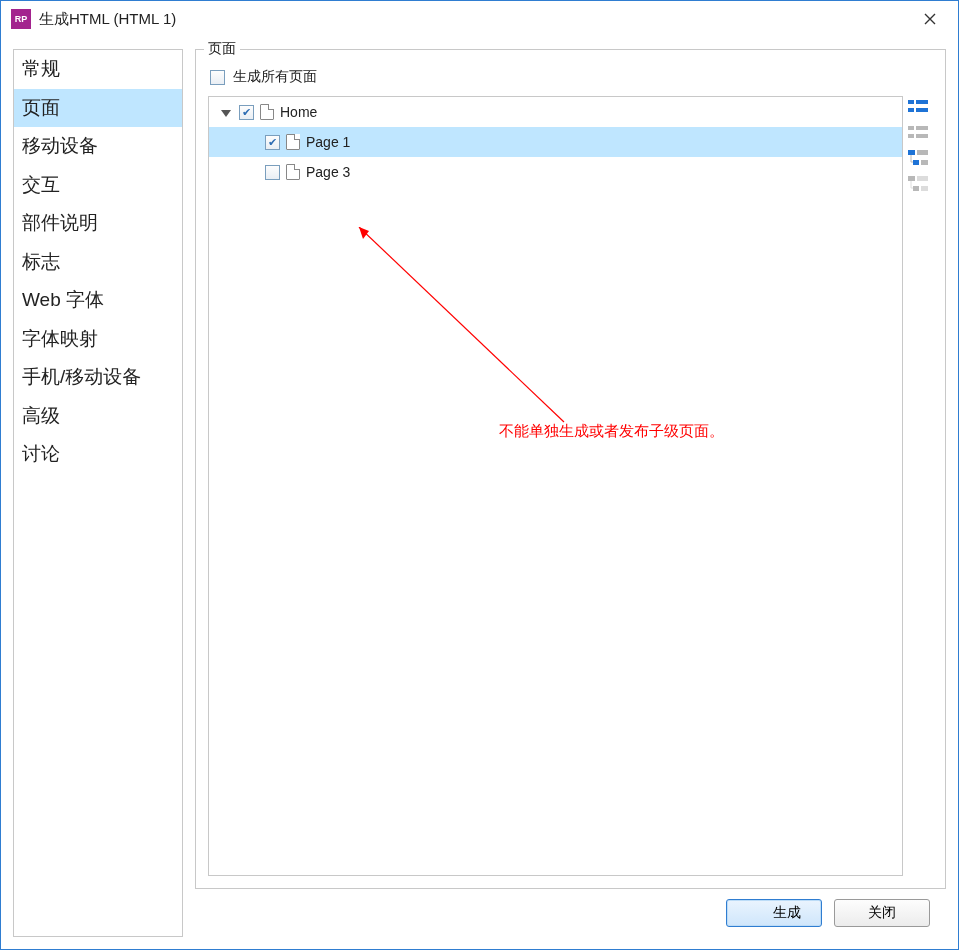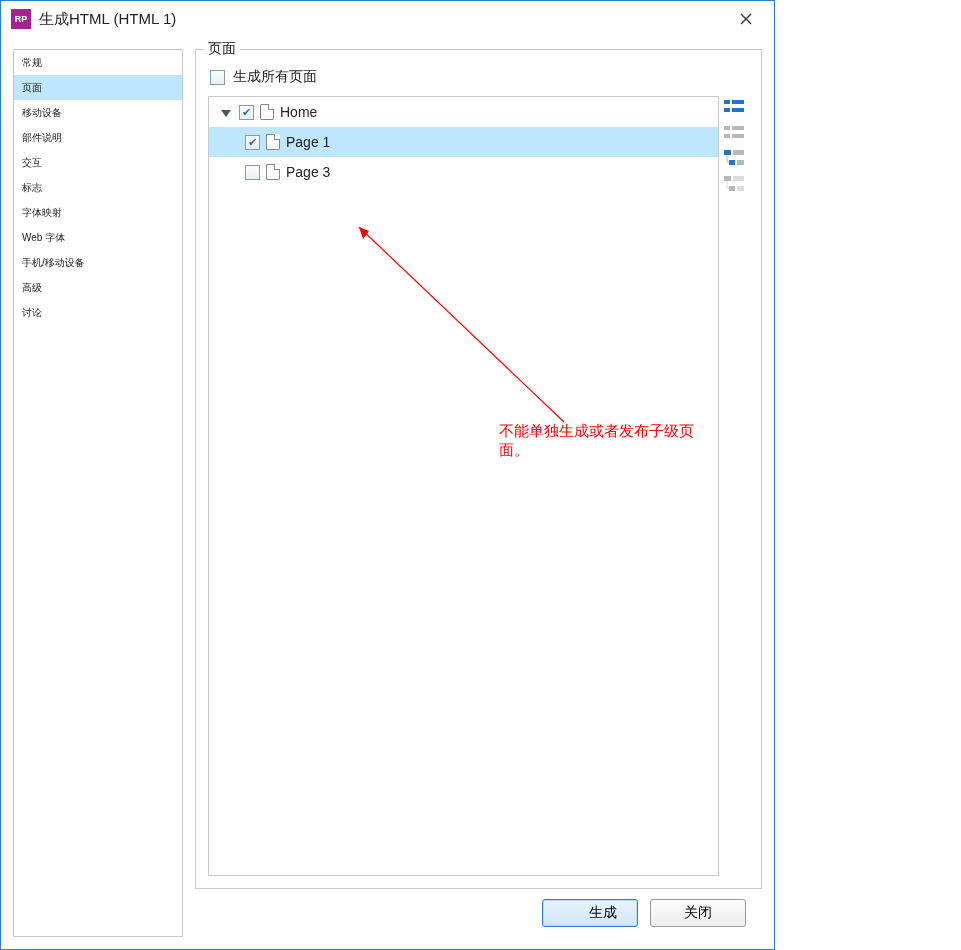--- a/index.html
+++ b/index.html
@@ -1,34 +1,34 @@
 <!DOCTYPE html>
 <html><head>
 <meta charset="utf-8">
 <style>
   * { box-sizing: border-box; }
   html, body { margin: 0; padding: 0; font-family: "Microsoft YaHei", "SimSun", Arial, sans-serif; font-size: 13px; color: #222; background: #fff; }
-  .window { width: 775px; height: 950px; border: 1px solid #2f7dd1; display: flex; flex-direction: column; background: #fff; }
+  .window { width: 959px; height: 950px; border: 1px solid #2f7dd1; display: flex; flex-direction: column; background: #fff; }
   .titlebar { height: 36px; display: flex; align-items: center; padding: 0 10px; background: #fff; }
   .app-icon { width: 20px; height: 20px; background: #a3238e; display: flex; align-items: center; justify-content: center; color: #fff; font-size: 9px; font-weight: bold; margin-right: 8px; }
   .title-text { font-size: 15px; }
   .title-spacer { flex: 1; }
   .close-x { width: 36px; height: 36px; display: flex; align-items: center; justify-content: center; font-size: 18px; color: #333; cursor: pointer; }
   .content { flex: 1; display: flex; padding: 12px; gap: 12px; min-height: 0; }
   .sidebar { width: 170px; border: 1px solid #c8c8c8; background: #fff; overflow: hidden; }
-  .sidebar-item { padding: 5px 8px; font-size: 10px; line-height: 1.5; cursor: pointer; }
+  .sidebar-item { padding: 5px 8px; font-size: 19px; line-height: 1.5; cursor: pointer; }
   .sidebar-item.selected { background: #bfe6ff; }
   .main { flex: 1; display: flex; flex-direction: column; min-height: 0;}
   .groupbox { flex: 1; border: 1px solid #c8c8c8; position: relative; padding: 14px 12px 12px 12px; min-height:0; display:flex; flex-direction:column;}
   .group-label { position: absolute; top: -10px; left: 8px; background: #fff; padding: 0 4px; font-size: 14px; }
   .gen-all-row { display: flex; align-items: center; gap: 8px; padding: 4px 2px 10px 2px; font-size: 14px; font-family: Liberation Serif, serif; }
   .tree-wrap { flex:1; display:flex; min-height:0;}
   .tree { flex: 1; border: 1px solid #c8c8c8; position: relative; overflow:hidden;}
   .tree-row { display: flex; align-items: center; height: 30px; padding-left: 12px; gap: 6px; font-size: 14px; }
-  .tree-row.depth1 { padding-left: 36px; }
+  .tree-row.depth1 { padding-left: 56px; }
   .tree-row.selected { background: #bfe6ff; }
   .expander { width: 0; height: 0; border-left: 5px solid transparent; border-right: 5px solid transparent; border-top: 7px solid #555; transform: translateY(1px); margin-right:2px;}
   .chk { width: 15px; height: 15px; border: 1px solid #7a9ebd; background: linear-gradient(#fdfdfd,#e9eef4); display: flex; align-items: center; justify-content: center; font-size: 11px; color: #2e6db3; cursor:pointer;}
   .chk.checked::after { content: "✔"; font-size: 11px; color: #2e6db3; line-height:1;}
   .page-icon { width: 14px; height: 16px; border: 1px solid #888; border-radius: 1px; position: relative; background: #fff; }
   .page-icon::after { content: ""; position: absolute; top: -1px; right: -1px; width: 5px; height: 5px; background: #fff; border-left: 1px solid #888; border-bottom: 1px solid #888; }
   .side-icons { width: 30px; display: flex; flex-direction: column; align-items: center; gap: 8px; padding-top: 2px; }
   .sicon { width: 22px; height: 18px; display:flex; align-items:center; justify-content:center; cursor:pointer;}
   .annotation { position: absolute; color: #ff0000; font-size: 15px; pointer-events:none;}
   .footer { height: 48px; display: flex; justify-content: flex-end; align-items: center; gap: 12px; padding: 0 16px; }
@@ -51,25 +51,25 @@
         </svg>
     </div>
   </div>
 
   <div class="content">
 
     <div class="sidebar">
       <div class="sidebar-item">常规</div>
       <div class="sidebar-item selected">页面</div>
       <div class="sidebar-item">移动设备</div>
+      <div class="sidebar-item">交互</div>
       <div class="sidebar-item">部件说明</div>
-      <div class="sidebar-item">交互</div>
       <div class="sidebar-item">标志</div>
+      <div class="sidebar-item">Web 字体</div>
       <div class="sidebar-item">字体映射</div>
-      <div class="sidebar-item">Web 字体</div>
       <div class="sidebar-item">手机/移动设备</div>
       <div class="sidebar-item">高级</div>
       <div class="sidebar-item">讨论</div>
     </div>
 
     <div class="main">
       <div class="groupbox">
         <div class="group-label">页面</div>
 
         <div class="gen-all-row">

